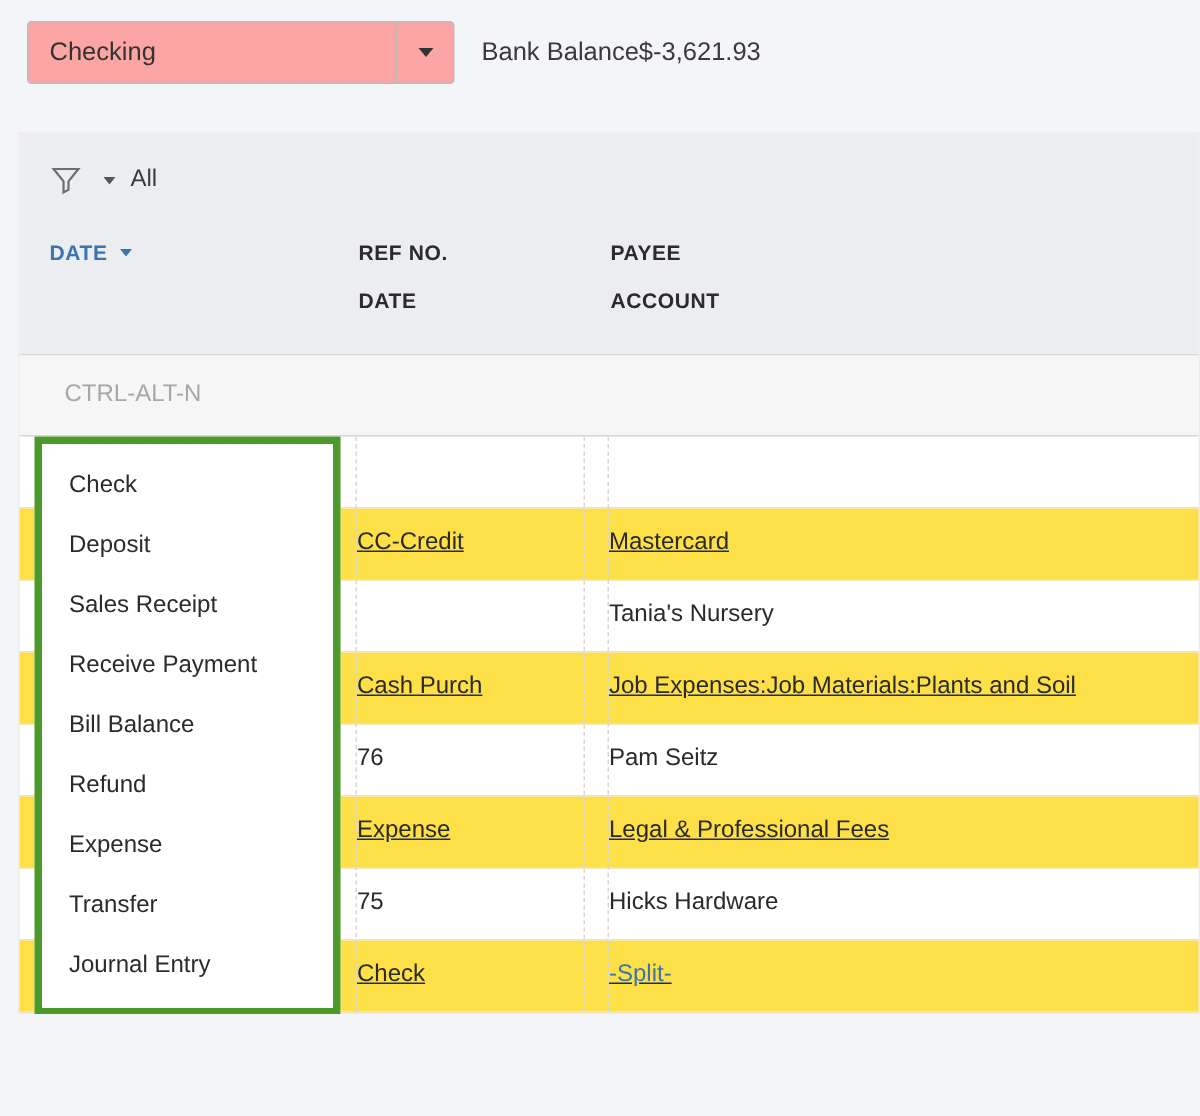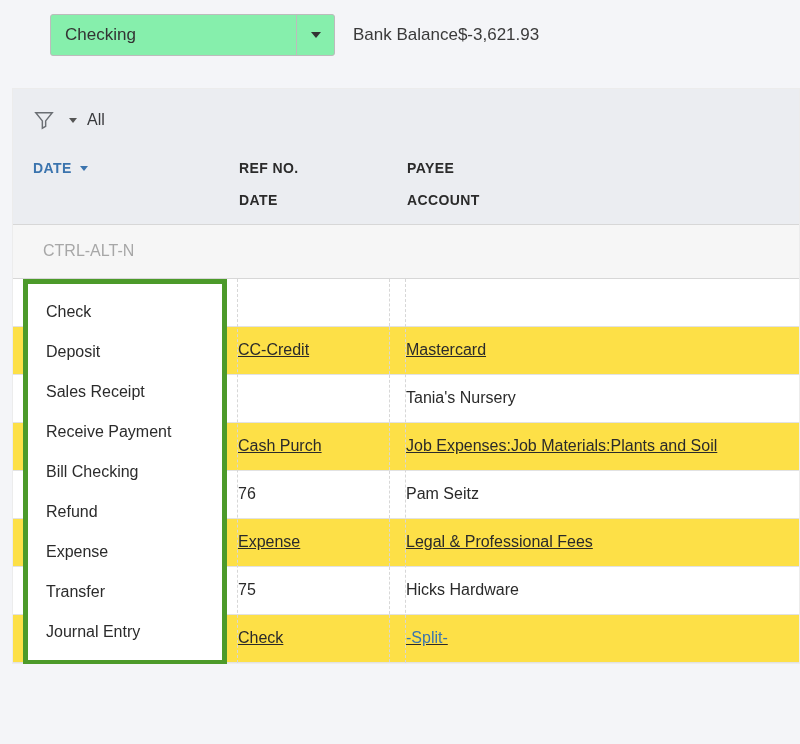--- a/index.html
+++ b/index.html
@@ -16,28 +16,27 @@
     padding: 14px 18px 32px 18px;
     gap: 18px;
   }
   .page-title {
     font-size: 30px;
     font-weight: 400;
     color: #2b2b2b;
   }
   .account-select {
     position: relative;
-    background: #86efac;
+    background: #fca5a5;
     border: 1px solid #bcbcbc;
     border-radius: 3px;
     display: flex;
     align-items: stretch;
     width: 285px;
     height: 42px;
-    margin-left: 32px;
   }
   .account-select-value {
     flex: 1;
     padding: 8px 14px;
     display: flex;
     align-items: center;
     font-size: 17px;
     color: #333;
   }
   .account-select-btn {
@@ -70,21 +69,21 @@
     font-size: 17px;
   }
   .main-panel {
     background: #fff;
     margin-left: 12px;
     border: 1px solid #ececec;
     overflow: visible;
   }
   .filter-zone {
     background: #ebedf1;
-    padding: 20px 20px 12px 20px;
+    padding: 20px 20px 24px 20px;
     position: relative;
     min-height: 135px;
     border-bottom: 1px solid #d7d7d7;
   }
   .filter-row {
     display: flex;
     align-items: center;
     gap: 10px;
     margin-bottom: 26px;
     color: #555;
@@ -231,21 +230,21 @@
   </div>
 
   <div class="add-row">
     <span class="shortcut-hint">CTRL-ALT-N</span>
 
     <div class="dropdown-menu" id="dropdown-menu">
         <div class="dropdown-item">Check</div>
         <div class="dropdown-item">Deposit</div>
         <div class="dropdown-item">Sales Receipt</div>
         <div class="dropdown-item">Receive Payment</div>
-        <div class="dropdown-item">Bill Checking</div>
+        <div class="dropdown-item">Bill Balance</div>
         <div class="dropdown-item">Refund</div>
         <div class="dropdown-item">Expense</div>
         <div class="dropdown-item">Transfer</div>
         <div class="dropdown-item">Journal Entry</div>
       </div>
   </div>
 
   <div class="table-rows" id="rows-container">
     <div class="vsep vsep1"></div>
     <div class="vsep vsep2"></div>

